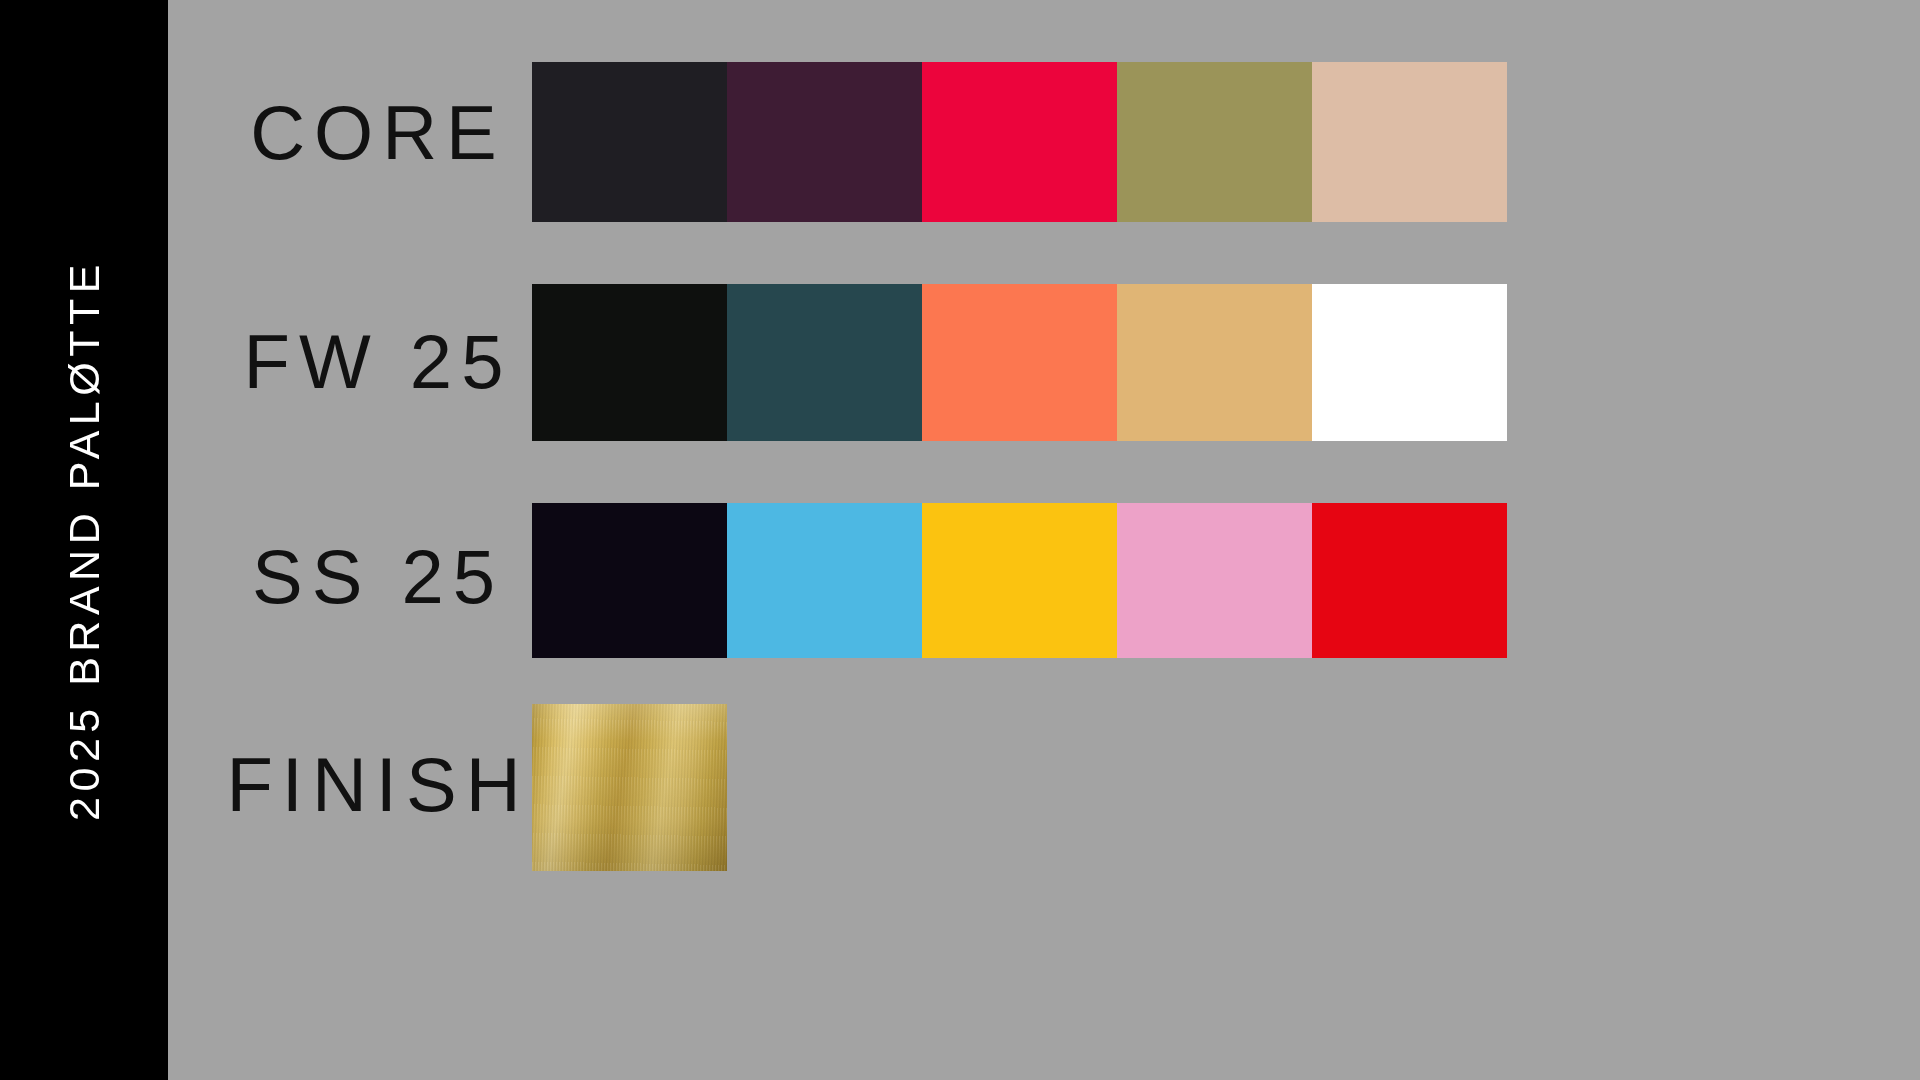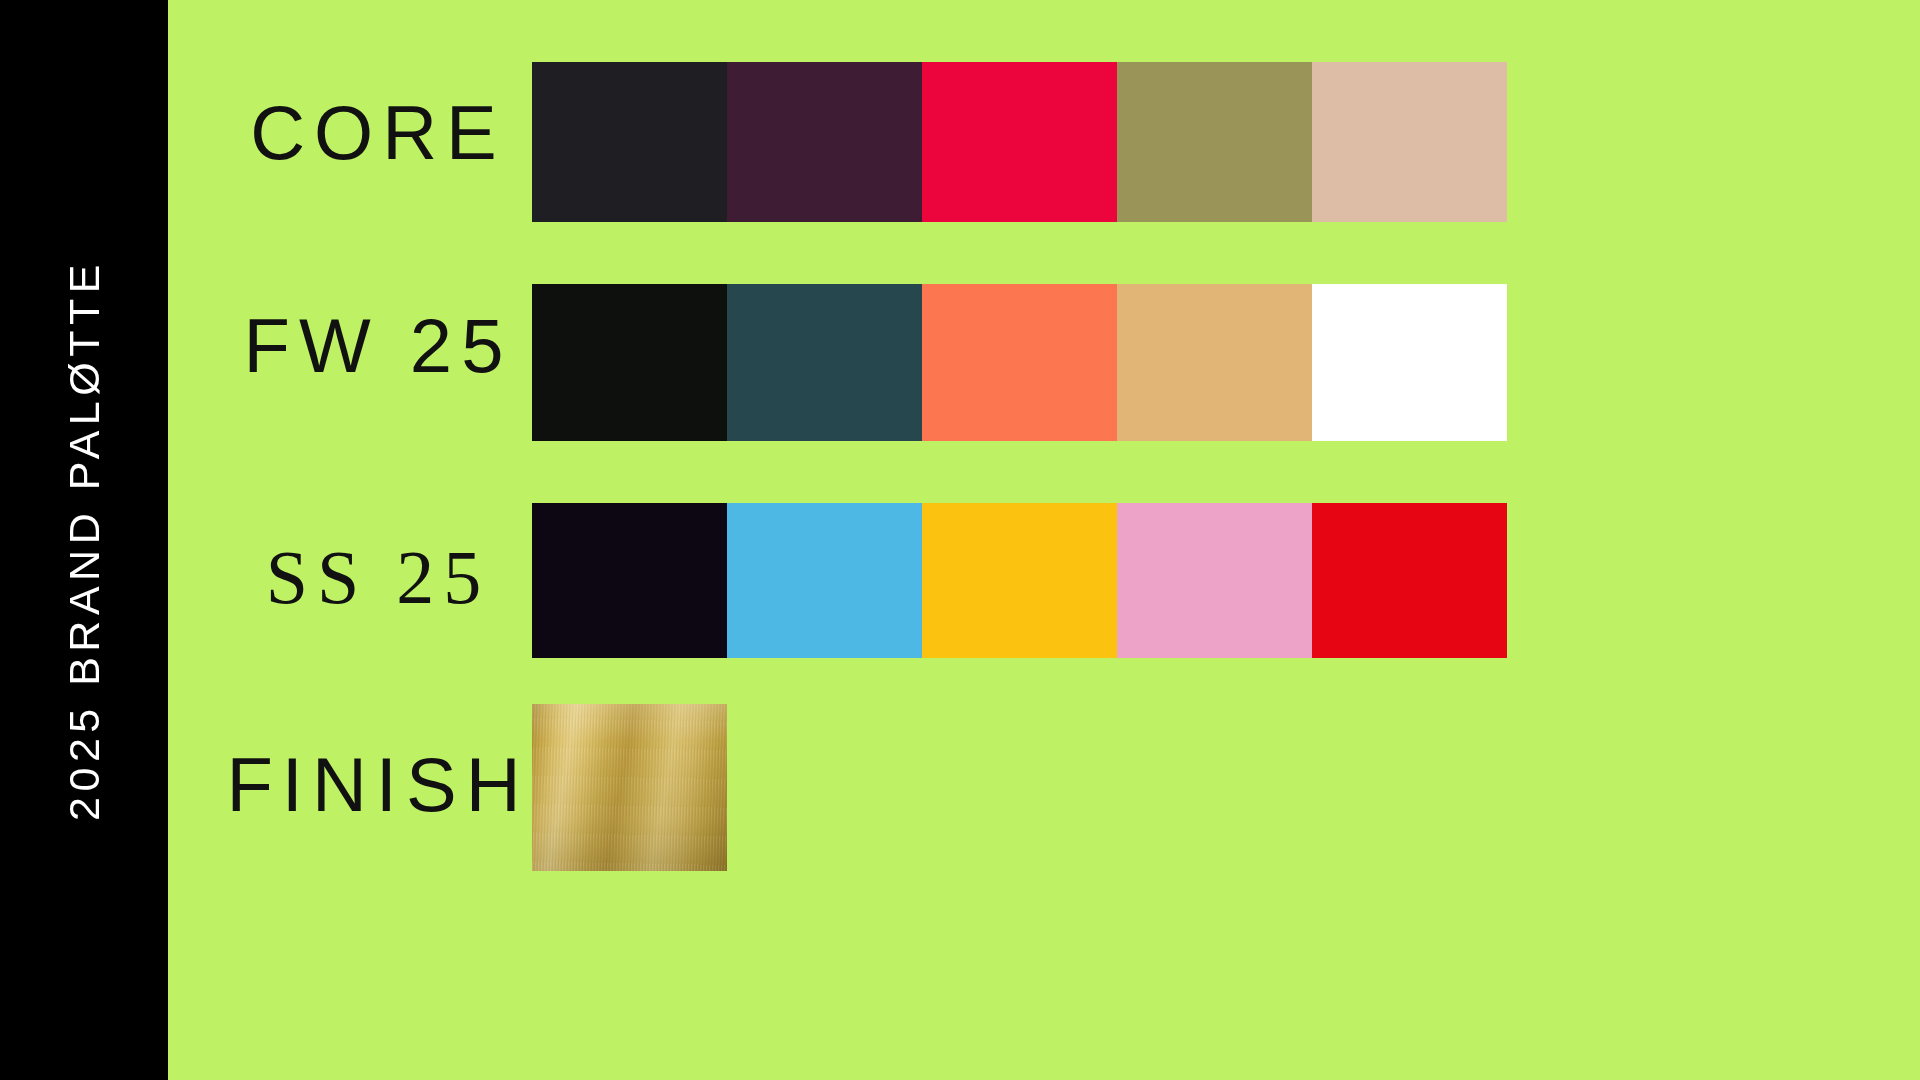--- a/index.html
+++ b/index.html
@@ -48,21 +48,21 @@
     line-height: 1;
   }
 
   
   .stage {
     position: absolute;
     left: 168px;
     top: 0;
     right: 0;
     bottom: 0;
-    background: #bef264;
+    background: #a3a3a3;
   }
 
   .row {
     position: absolute;
     left: 0;
     display: flex;
     align-items: center;
     height: 200px;
   }
 
@@ -149,32 +149,32 @@
       <div class="swatch-strip" id="strip-core" style="left: 364px; top: 62px; height: 160px;">
           <div class="swatch" title="#1f1e23" style="width: 195px; background: rgb(31, 30, 35);"></div>
           <div class="swatch" title="#3e1c34" style="width: 195px; background: rgb(62, 28, 52);"></div>
           <div class="swatch" title="#ec043c" style="width: 195px; background: rgb(236, 4, 60);"></div>
           <div class="swatch" title="#9b9459" style="width: 195px; background: rgb(155, 148, 89);"></div>
           <div class="swatch" title="#ddbda6" style="width: 195px; background: rgb(221, 189, 166);"></div>
         </div>
     </div>
 
     <div class="row" id="row-fw25">
-      <div class="row-label" style="top: 68px; text-align: center;">FW 25</div>
+      <div class="row-label" style="top: 84px; text-align: center;">FW 25</div>
       <div class="swatch-strip" id="strip-fw25" style="left: 364px; top: 44px; height: 157px;">
           <div class="swatch" title="#0e100e" style="width: 195px; background: rgb(14, 16, 14);"></div>
           <div class="swatch" title="#26474e" style="width: 195px; background: rgb(38, 71, 78);"></div>
           <div class="swatch" title="#fc7750" style="width: 195px; background: rgb(252, 119, 80);"></div>
           <div class="swatch" title="#e0b575" style="width: 195px; background: rgb(224, 181, 117);"></div>
           <div class="swatch" title="#ffffff" style="width: 195px; background: rgb(255, 255, 255);"></div>
         </div>
     </div>
 
     <div class="row" id="row-ss25">
-      <div class="row-label" style="top: 84px; font-family: Liberation Serif, serif;">SS 25</div>
+      <div class="row-label" style="top: 84px;">SS 25</div>
       <div class="swatch-strip" id="strip-ss25" style="left: 364px; top: 48px; height: 155px;">
           <div class="swatch" title="#0c0713" style="width: 195px; background: rgb(12, 7, 19);"></div>
           <div class="swatch" title="#4db8e3" style="width: 195px; background: rgb(77, 184, 227);"></div>
           <div class="swatch" title="#fbc310" style="width: 195px; background: rgb(251, 195, 16);"></div>
           <div class="swatch" title="#eda2c8" style="width: 195px; background: rgb(237, 162, 200);"></div>
           <div class="swatch" title="#e60512" style="width: 195px; background: rgb(230, 5, 18);"></div>
         </div>
     </div>
 
     <div class="row" id="row-finish">

